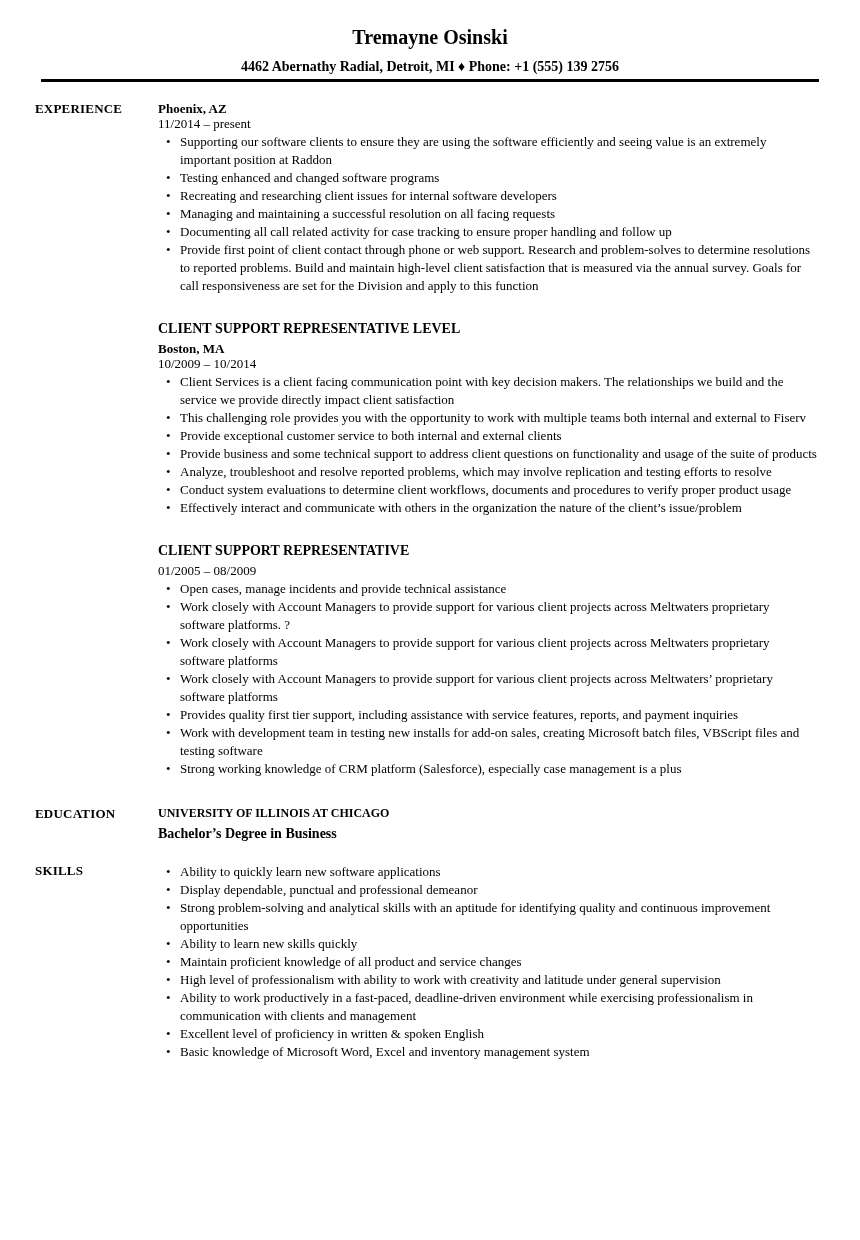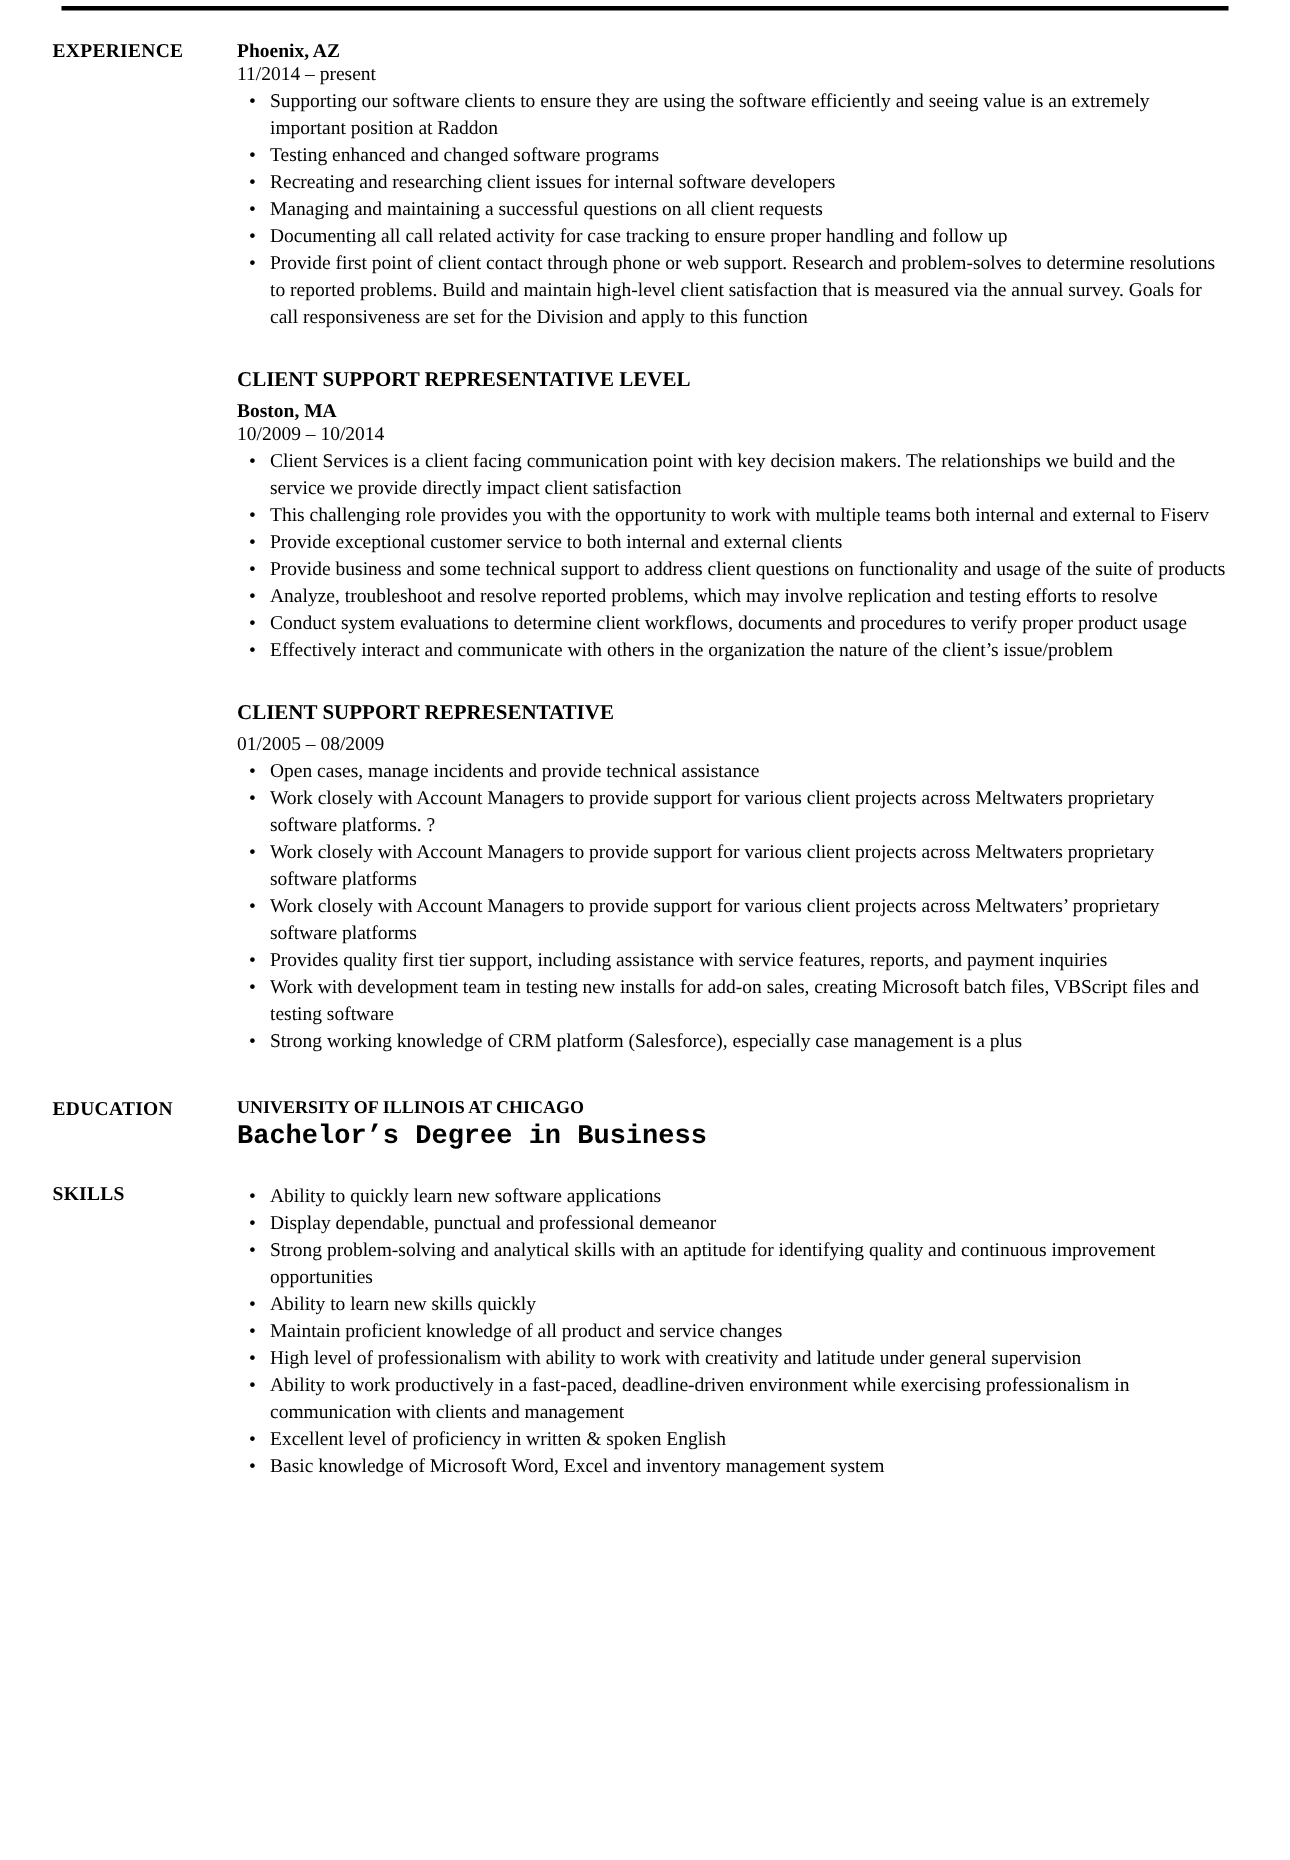--- a/index.html
+++ b/index.html
@@ -88,46 +88,49 @@
   }
 
   
   .edu-school {
     font-size: 12px;
     font-weight: bold;
     line-height: 15px;
     margin-bottom: 5px;
   }
   .edu-degree {
-    font-size: 18px;
+    font-size: 14px;
     font-weight: bold;
     line-height: 15px;
-    font-family: Liberation Mono, monospace;
   }
 </style>
 </head>
 <body>
 
 <div class="page">
 
+  <div class="header">
+    <div class="name">Tremayne Osinski</div>
+    <div class="contact">4462 Abernathy Radial, Detroit, MI ♦ Phone: +1 (555) 139 2756</div>
+  </div>
   <div class="rule"></div>
 
   <div class="sections">
 
     <div class="section section-experience">
       <div class="section-label">EXPERIENCE</div>
       <div class="section-content">
   <div class="job">
     <div class="job-location">Phoenix, AZ</div>
     <div class="job-dates">11/2014 – present</div>
     <ul class="bullets">
               <li>Supporting our software clients to ensure they are using the software efficiently and seeing value is an extremely important position at Raddon</li>
               <li>Testing enhanced and changed software programs</li>
               <li>Recreating and researching client issues for internal software developers</li>
-              <li>Managing and maintaining a successful questions on all client requests</li>
+              <li>Managing and maintaining a successful resolution on all facing requests</li>
               <li>Documenting all call related activity for case tracking to ensure proper handling and follow up</li>
               <li>Provide first point of client contact through phone or web support. Research and problem-solves to determine resolutions to reported problems. Build and maintain high-level client satisfaction that is measured via the annual survey. Goals for call responsiveness are set for the Division and apply to this function</li>
             </ul>
   </div>
 
   <div class="job">
     <div class="job-title">CLIENT SUPPORT REPRESENTATIVE LEVEL</div>
     <div class="job-location">Boston, MA</div>
     <div class="job-dates">10/2009 – 10/2014</div>
     <ul class="bullets">

